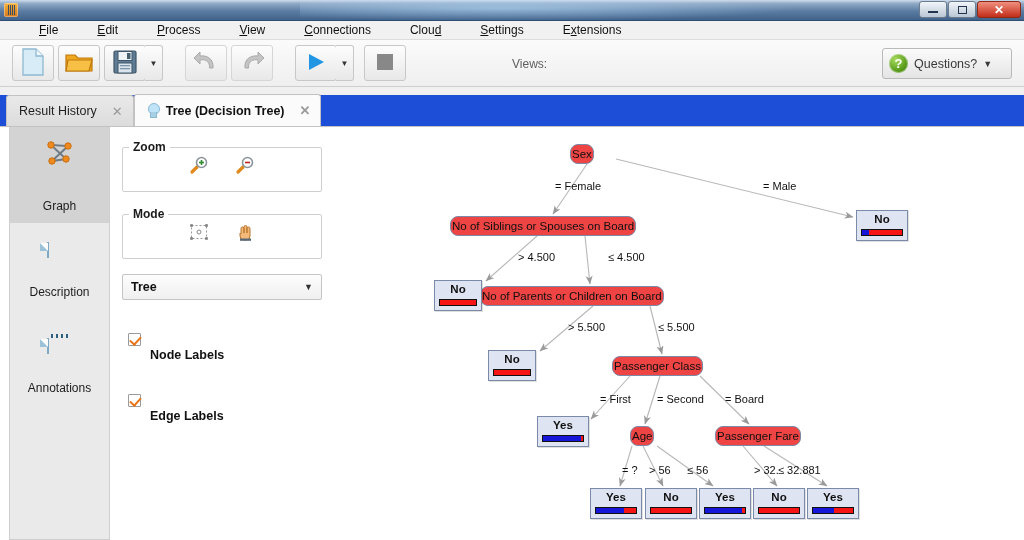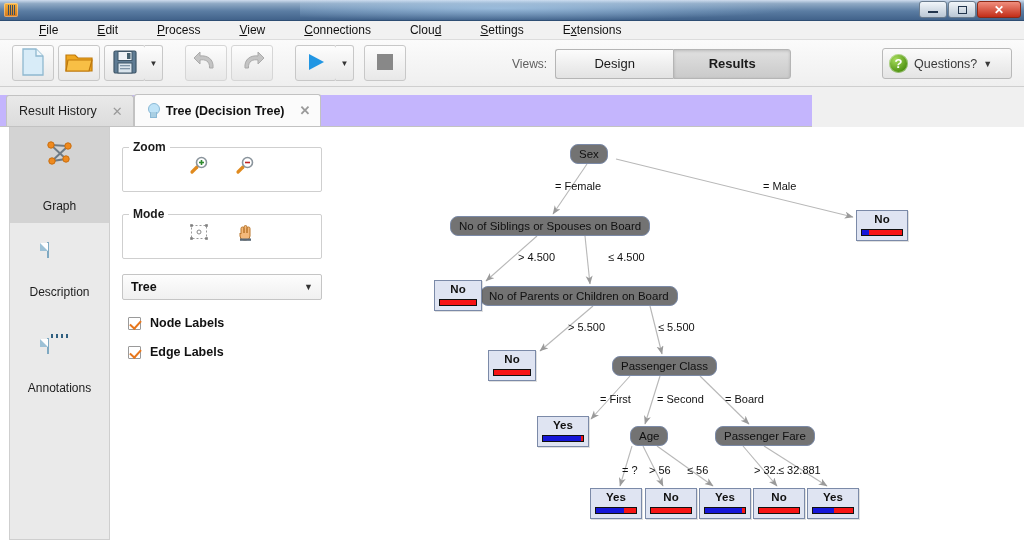--- a/index.html
+++ b/index.html
@@ -86,21 +86,21 @@
     display: flex; align-items: center; justify-content: center;
     font-size: 8px; color: #333;
   }
   .tb-sep { width: 18px; }
 
   
   .views-wrap {
     position: absolute; left: 512px; top: 40px; height: 47px;
     display: flex; align-items: center;
   }
-  .views-label { font-size: 12px; color: #5e5e5e; margin-right: 8px; }
+  .views-label { font-size: 12px; color: #5e5e5e; margin-right: 0; }
   .view-tabs { display: flex; }
   .view-tab {
     width: 118px; height: 30px; line-height: 28px; text-align: center;
     border: 1px solid #b5b5b5; font-size: 13px; color: #1a1a1a;
     background: linear-gradient(180deg,#fcfcfc,#e2e2e2);
   }
   .view-tab:first-child { border-radius: 3px 0 0 3px; border-right: none; }
   .view-tab:last-child { border-radius: 0 3px 3px 0; }
   .view-tab.active {
     font-weight: bold;
@@ -118,22 +118,22 @@
   .q-icon {
     width: 19px; height: 19px; border-radius: 50%;
     background: radial-gradient(circle at 35% 30%, #a8dd5d, #4f9211 70%);
     color: #fff; font-weight: bold; font-size: 13px;
     display: flex; align-items: center; justify-content: center;
     box-shadow: inset 0 0 0 1px rgba(255,255,255,.4);
   }
 
   
   .tabbar {
-    position: absolute; left: 0; top: 95px; width: 812px; height: 32px;
-    background: #c4b5fd; border-bottom: 1px solid #c2c2c2;
+    position: absolute; left: 0; top: 95px; width: 1024px; height: 32px;
+    background: #1d4ed8; border-bottom: 1px solid #c2c2c2;
     display: flex; align-items: flex-end; padding-left: 6px;
   }
   .rtab {
     height: 31px; display: flex; align-items: center; gap: 7px;
     padding: 0 10px 0 12px; font-size: 12.5px; color: #1f1f1f;
     border: 1px solid #c2c2c2; border-bottom: none; border-radius: 3px 3px 0 0;
     background: linear-gradient(180deg,#e9e9e9,#dcdcdc);
   }
   .rtab.active {
     background: #fbfbfb; font-weight: bold; color: #111;
@@ -220,35 +220,35 @@
   .chk-row { display: flex; align-items: center; gap: 9px; margin-bottom: 15px; padding-left: 6px; }
   .chk {
     width: 13px; height: 13px; border: 1px solid #9a9a9a; background: #fff;
     position: relative; border-radius: 1px;
   }
   .chk::after {
     content: ""; position: absolute; left: 3px; top: 0px;
     width: 5px; height: 9px; border: solid #e8761b;
     border-width: 0 2px 2px 0; transform: rotate(42deg);
   }
-  .chk-label { font-size: 12.5px; color: #111; }
+  .chk-label { font-size: 12.5px; color: #111; margin-top: 32px; }
 
   
   .tree-canvas {
     position: absolute; left: 340px; top: 0; width: 684px; height: 413px;
     background: #ffffff; overflow: hidden;
   }
   .tree-canvas svg.edges { position: absolute; left: 0; top: 0; }
 
   .node {
     position: absolute;
-    background: #737373; border: 1px solid #7b8aa8;
+    background: #ef4444; border: 1px solid #7b8aa8;
     font-size: 11.5px; color: #101010;
     display: flex; align-items: center; justify-content: center;
-    white-space: nowrap; padding: 0 8px;
+    white-space: nowrap; padding: 0 1px;
     border-radius: 8px; height: 20px;
   }
   .leaf {
     position: absolute;
     background: #dfe4f2; border: 1px solid #7b8aa8;
     border-radius: 0;
     padding: 2px 4px 4px 4px;
     display: flex; flex-direction: column; align-items: center;
     box-shadow: 1px 1px 0 rgba(0,0,0,.12);
   }
@@ -366,24 +366,20 @@
       <span>
         <svg width="22" height="22" viewBox="0 0 22 22">
             <rect x="3" y="3" width="16" height="16" fill="#888888"></rect>
           </svg>
       </span>
     </div>
   </div>
 
   <div class="views-wrap">
     <span class="views-label">Views:</span>
-    <div class="view-tabs">
-      <div class="view-tab">Design</div>
-      <div class="view-tab active">Results</div>
-    </div>
   </div>
 
   <div class="questions">
     <span class="q-icon">?</span>
     <span>Questions?</span>
     <span class="caret" style="font-size:9px">▼</span>
   </div>
 
   <div class="tabbar">
     <div class="rtab">

